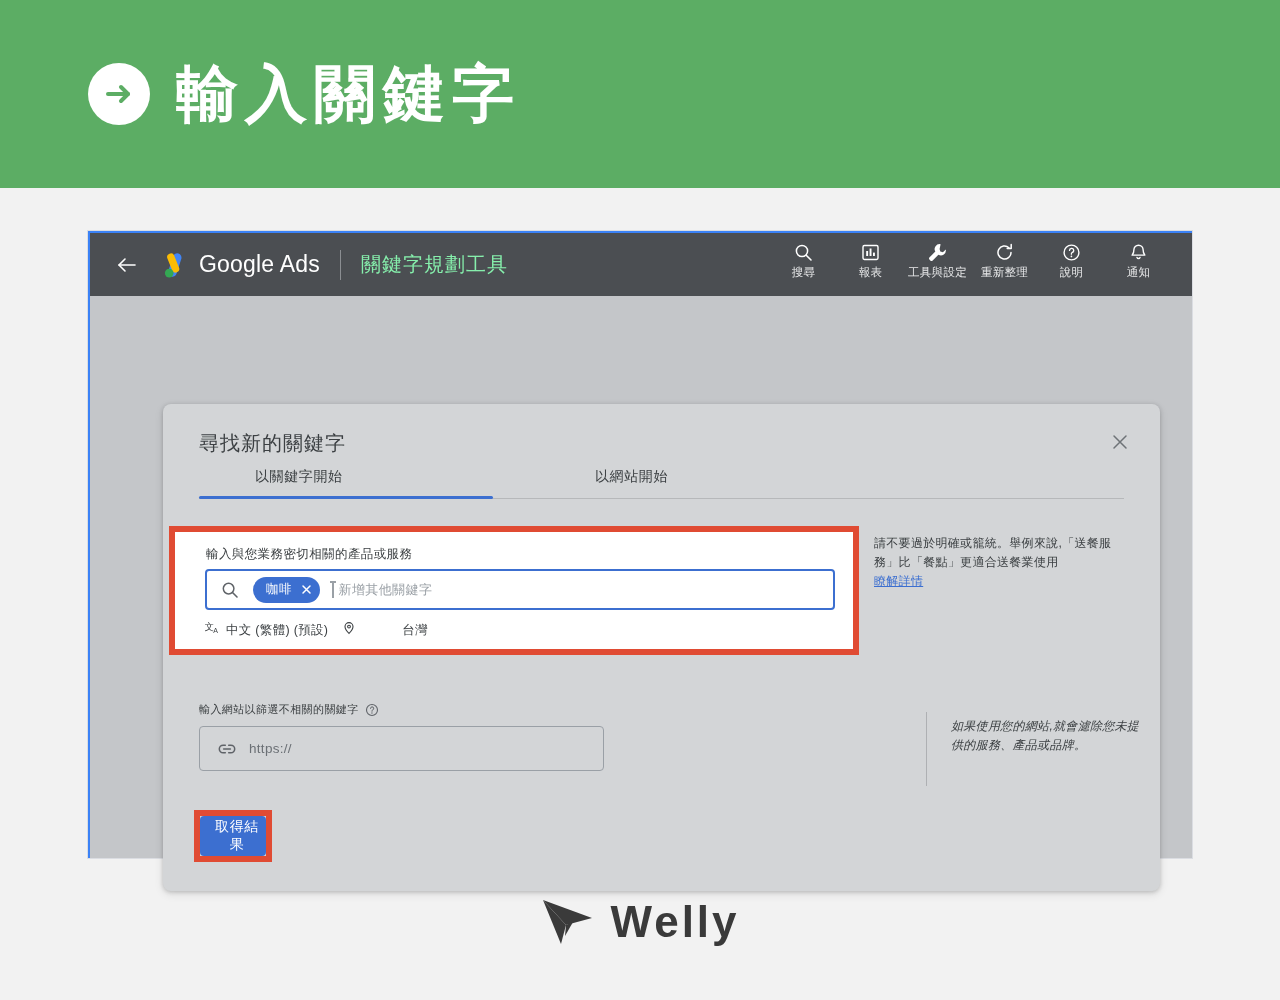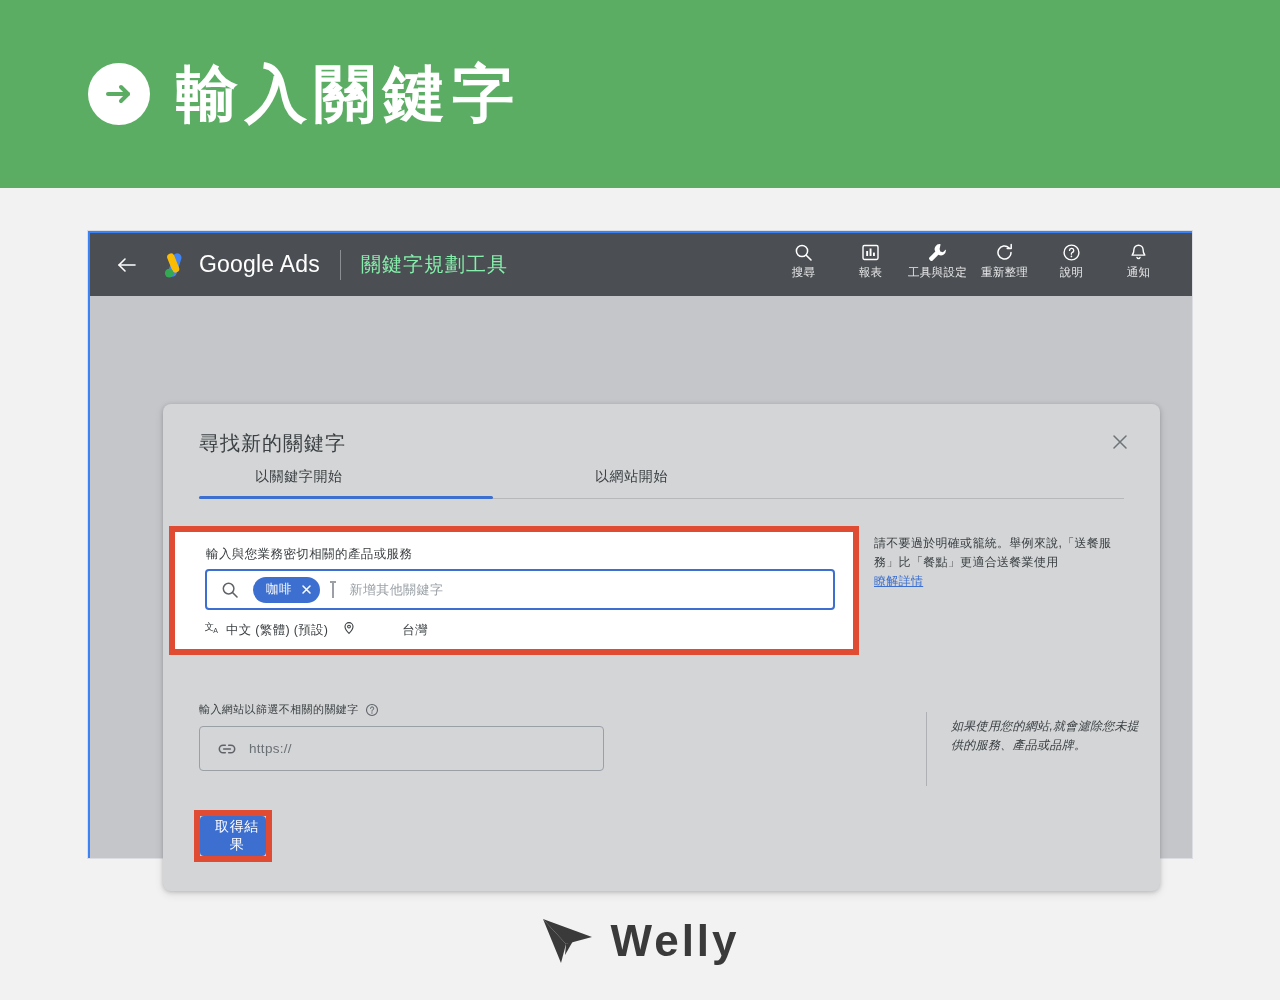--- a/index.html
+++ b/index.html
@@ -165,21 +165,21 @@
     display: flex; align-items: center; justify-content: center; cursor: pointer;
   }
   .kw-caret {
     margin-left: 12px; width: 1.5px; height: 17px; background: #9aa0a6;
   }
   .kw-caret::before {
     content: ""; position: relative; display: block;
     left: -2px; top: 0px; width: 6px; height: 1.5px; background: #9aa0a6;
   }
   .kw-placeholder {
-    margin-left: 16px; color: #9aa0a6; font-size: 13px; letter-spacing: 0.4px;
+    margin-left: 5px; color: #9aa0a6; font-size: 13px; letter-spacing: 0.4px;
   }
   .meta-row {
     position: absolute; left: 30px; top: 88px;
     display: flex; align-items: center;
   }
   .meta-item { display: flex; align-items: center; cursor: pointer; }
   .meta-item + .meta-item { margin-left: 14px; gap: 41px; }
   .meta-text {
     margin-left: 5px; font-size: 12.5px; color: #3c4043; letter-spacing: 0.3px;
   }
@@ -239,21 +239,21 @@
     width: 66px; height: 40px;
     background: #3c6fd0; border: none; border-radius: 4px;
     color: #ffffff; font-size: 14px; letter-spacing: 0.6px;
     font-family: "Liberation Sans", sans-serif;
     cursor: pointer;
     padding-left: 8px;
   }
 
   
   .welly {
-    position: absolute; left: 0; top: 915px; width: 1280px;
+    position: absolute; left: 0; top: 896px; width: 1280px;
     display: flex; align-items: center; justify-content: center;
   }
   .welly-mark { margin-right: 12px; display: flex; }
   .welly-text {
     font-size: 44px; font-weight: bold; color: #3a3a3a; letter-spacing: 3px;
   }
 </style>
 </head>
 <body>
 

